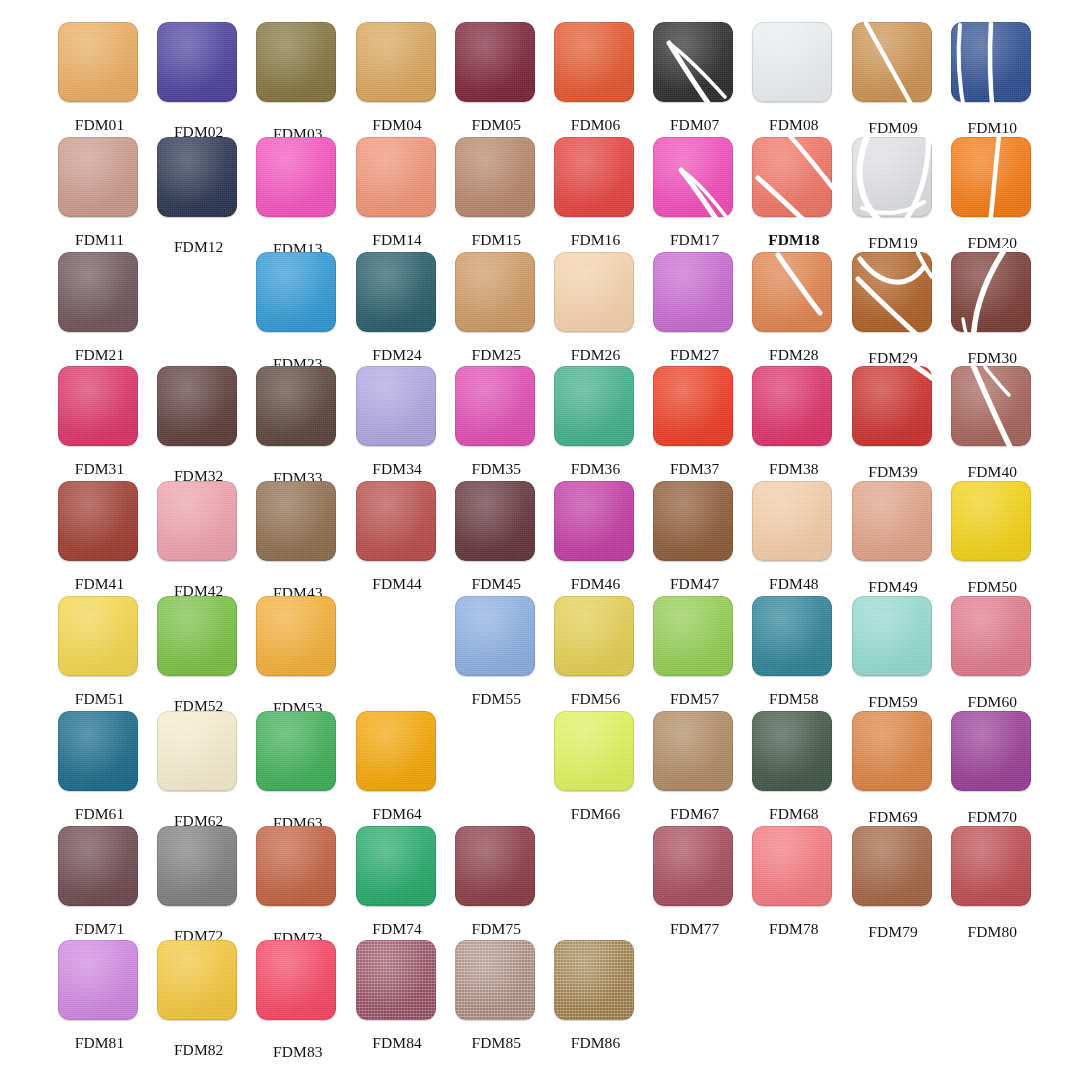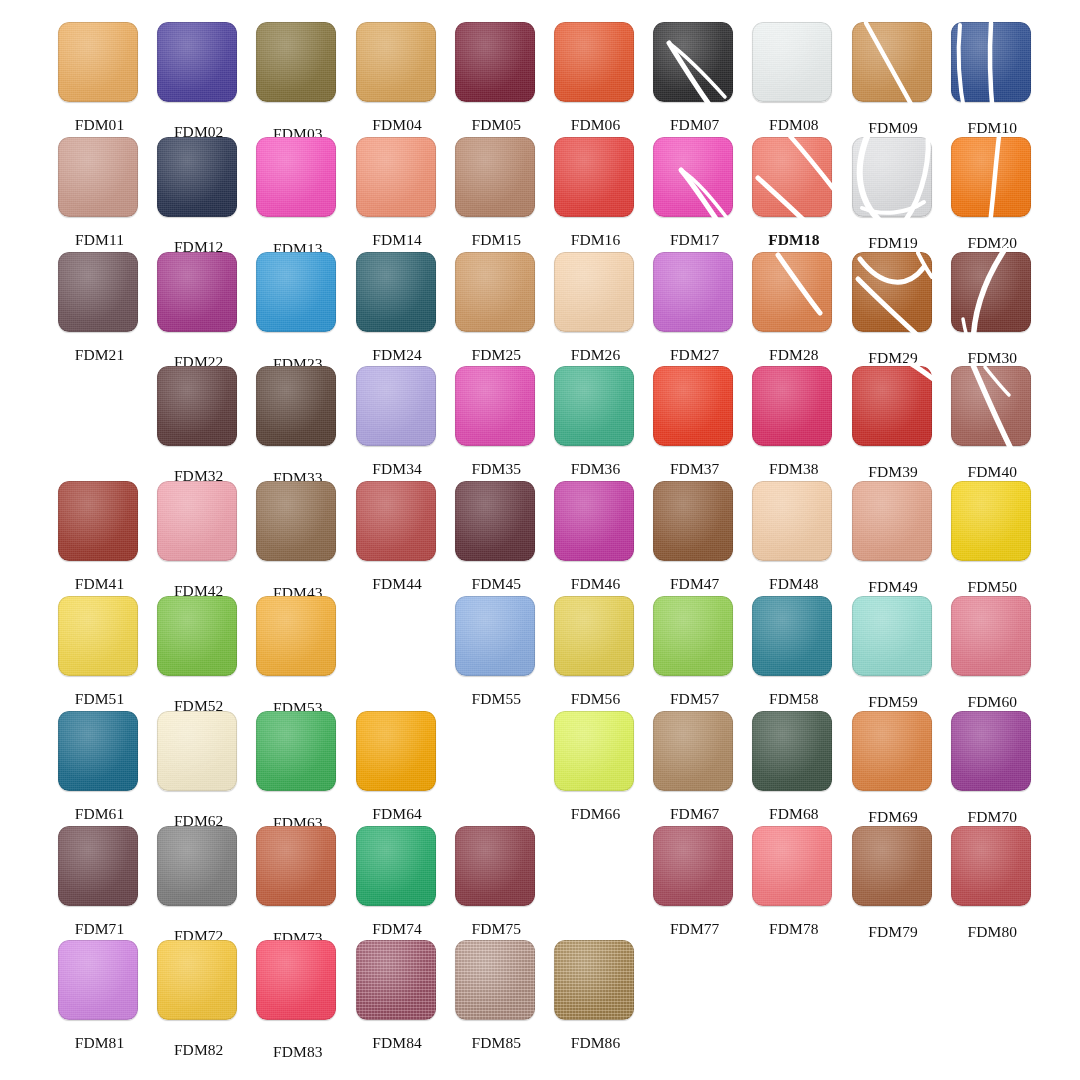--- a/index.html
+++ b/index.html
@@ -323,29 +323,20 @@
       </div>
       <div class="swatch-cell" style="left: 50px; top: 244.6px;">
         <div class="swatch-chip">
           <div class="chip-fill" style="background: rgb(110, 83, 89);"></div>
           <div class="chip-tex"></div>
           <div class="chip-sheen"></div>
           <div class="chip-edge"></div>
         </div>
         <div class="swatch-label" style="top: 101px;">FDM21</div>
       </div>
-      <div class="swatch-cell" style="left: 149.2px; top: 244.6px;">
-        <div class="swatch-chip">
-          <div class="chip-fill" style="background: rgb(164, 53, 138);"></div>
-          <div class="chip-tex"></div>
-          <div class="chip-sheen"></div>
-          <div class="chip-edge"></div>
-        </div>
-        <div class="swatch-label" style="top: 108px;">FDM22</div>
-      </div>
       <div class="swatch-cell" style="left: 248.4px; top: 244.6px;">
         <div class="swatch-chip">
           <div class="chip-fill" style="background: rgb(47, 154, 217);"></div>
           <div class="chip-tex"></div>
           <div class="chip-sheen"></div>
           <div class="chip-edge"></div>
         </div>
         <div class="swatch-label" style="top: 110px;">FDM23</div>
       </div>
       <div class="swatch-cell" style="left: 347.6px; top: 244.6px;">
@@ -421,20 +412,29 @@
           <div class="chip-sheen"></div>
           <div class="chip-edge"></div>
         </div>
         <div class="scratch-layer"><svg width="104" height="122" viewBox="0 0 104 122" xmlns="http://www.w3.org/2000/svg">
             <g transform="translate(12,10)">
               <path d="M62 4 C42 34, 30 66, 30 102" stroke="#fff" stroke-width="5.5" fill="none" stroke-linecap="round"></path>
               <path d="M20 74 C22 86, 24 94, 28 102" stroke="#fff" stroke-width="3.5" fill="none" stroke-linecap="round"></path>
             </g>
           </svg></div>
         <div class="swatch-label" style="top: 104px;">FDM30</div>
+      </div>
+      <div class="swatch-cell" style="left: 50px; top: 359.4px;">
+        <div class="swatch-chip">
+          <div class="chip-fill" style="background: rgb(224, 49, 103);"></div>
+          <div class="chip-tex"></div>
+          <div class="chip-sheen"></div>
+          <div class="chip-edge"></div>
+        </div>
+        <div class="swatch-label" style="top: 101px;">FDM31</div>
       </div>
       <div class="swatch-cell" style="left: 149.2px; top: 359.4px;">
         <div class="swatch-chip">
           <div class="chip-fill" style="background: rgb(93, 59, 59);"></div>
           <div class="chip-tex"></div>
           <div class="chip-sheen"></div>
           <div class="chip-edge"></div>
         </div>
         <div class="swatch-label" style="top: 108px;">FDM32</div>
       </div>

